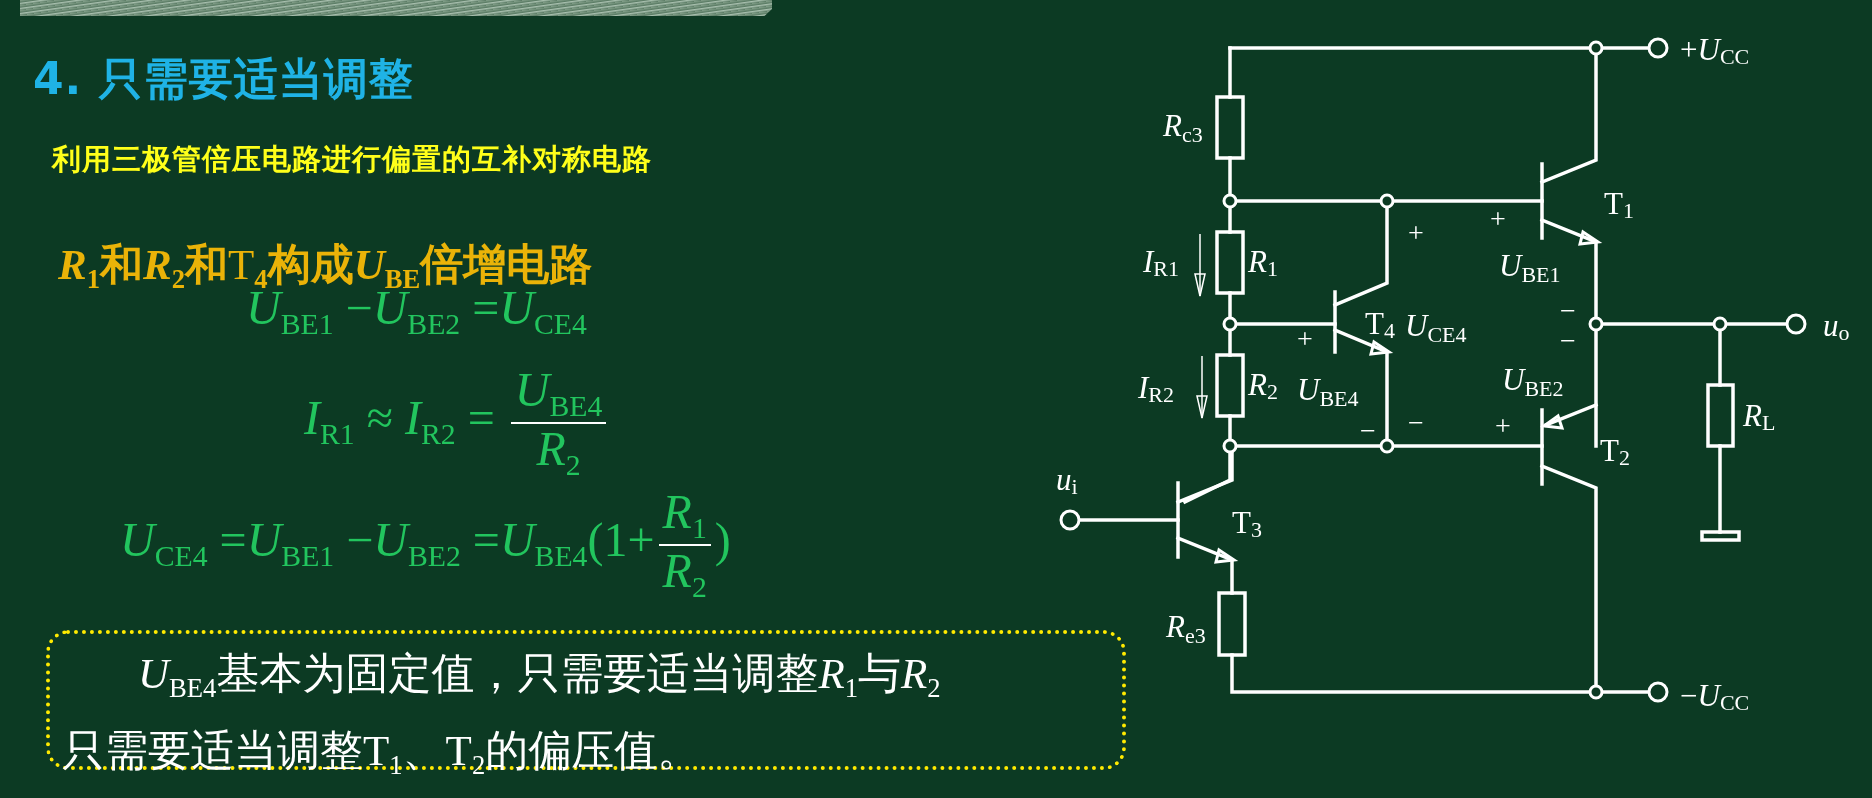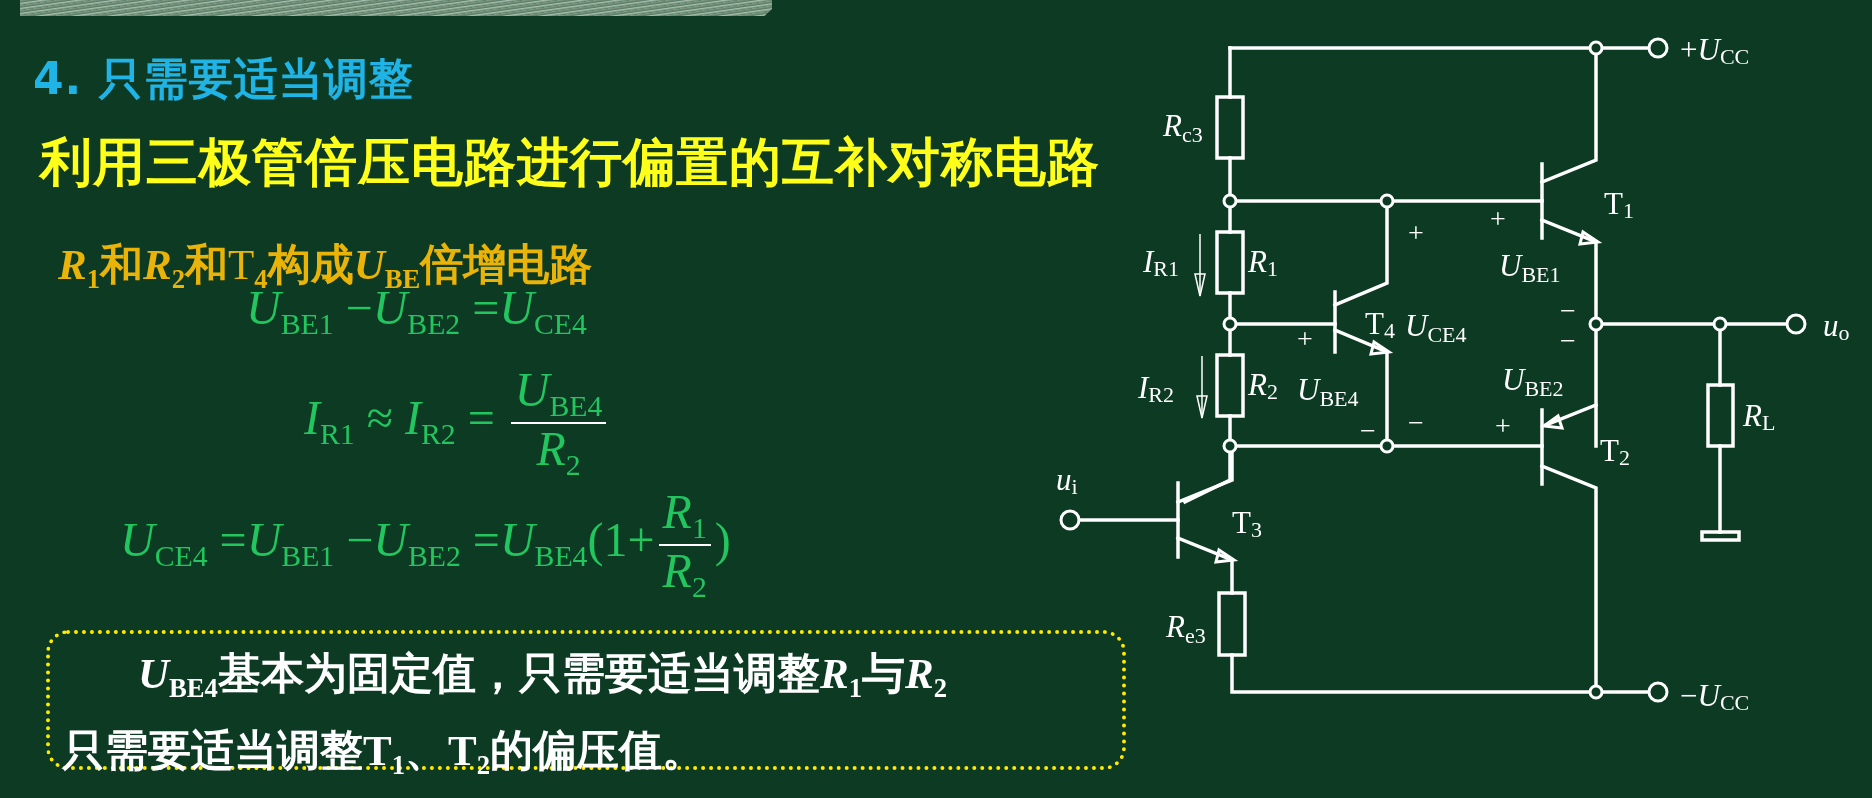--- a/index.html
+++ b/index.html
@@ -13,23 +13,23 @@
     background: repeating-linear-gradient(172deg, #7f9c86 0px, #5c7d66 2px, #a8bfae 3px, #5c7d66 5px);
     clip-path: polygon(0 0, 100% 0, 100% 85%, 99% 100%, 0 100%);
     box-shadow: 6px 4px 6px rgba(0,0,0,0.35);
   }
   .section-title {
     position:absolute; left:33px; top:50px; margin:0;
     font-family: "DejaVu Sans", "Liberation Sans", sans-serif;
     font-weight:bold; font-size:44px; color:#1fb3e6; letter-spacing:1px;
   }
   .subtitle {
-    position:absolute; left:40px; top:128px; margin:0;
-    font-family: "DejaVu Sans", "Liberation Sans", sans-serif;
-    font-weight:bold; font-size:52px; color:#ffff1a; letter-spacing:1px;
+    position:absolute; left:40px; top:128px; margin:12px;
+    font-family: "DejaVu Sans", "Liberation Sans", sans-serif;
+    font-weight:bold; font-size:29px; color:#ffff1a; letter-spacing:1px;
   }
   .line2 {
     position:absolute; left:58px; top:196px;
     font-family: "DejaVu Sans", "Liberation Sans", sans-serif;
     font-weight:bold; font-size:43px; color:#eab308; white-space:nowrap;margin-top:40px;
   }
   .m { font-family: "Liberation Serif", "DejaVu Serif", serif; }
   .it { font-style:italic; }
   .sub { font-size:0.62em; vertical-align:-0.35em; font-style:normal; }
   .eq {
@@ -39,21 +39,21 @@
   .frac { display:inline-flex; flex-direction:column; align-items:center; vertical-align:middle; margin:0 4px; }
   .frac .num { border-bottom:2px solid #fff; padding:0 4px; line-height:1.05; }
   .frac .den { line-height:1.05; }
   .note-box {
     position:absolute; left:46px; top:630px; width:1080px; height:140px;
     border:4px dotted #ffea00; border-radius:22px; box-sizing:border-box;
   }
   .note-text {
     position:absolute; left:62px; top:642px; width:1070px;
     font-family: "DejaVu Sans", "Liberation Sans", sans-serif;
-    font-weight:bold; font-size:43px; color:#ffffff; line-height:62px;
+    font-weight:normal; font-size:43px; color:#ffffff; line-height:62px;
   }
   .note-text .indent { display:inline-block; width:76px; }
   svg.circuit { position:absolute; left:0; top:0; }
   .lbl { fill:#ffffff; font-family:"Liberation Serif", "DejaVu Serif", serif; }
 </style>
 </head>
 <body>
 
 <div class="banner"></div>
 

